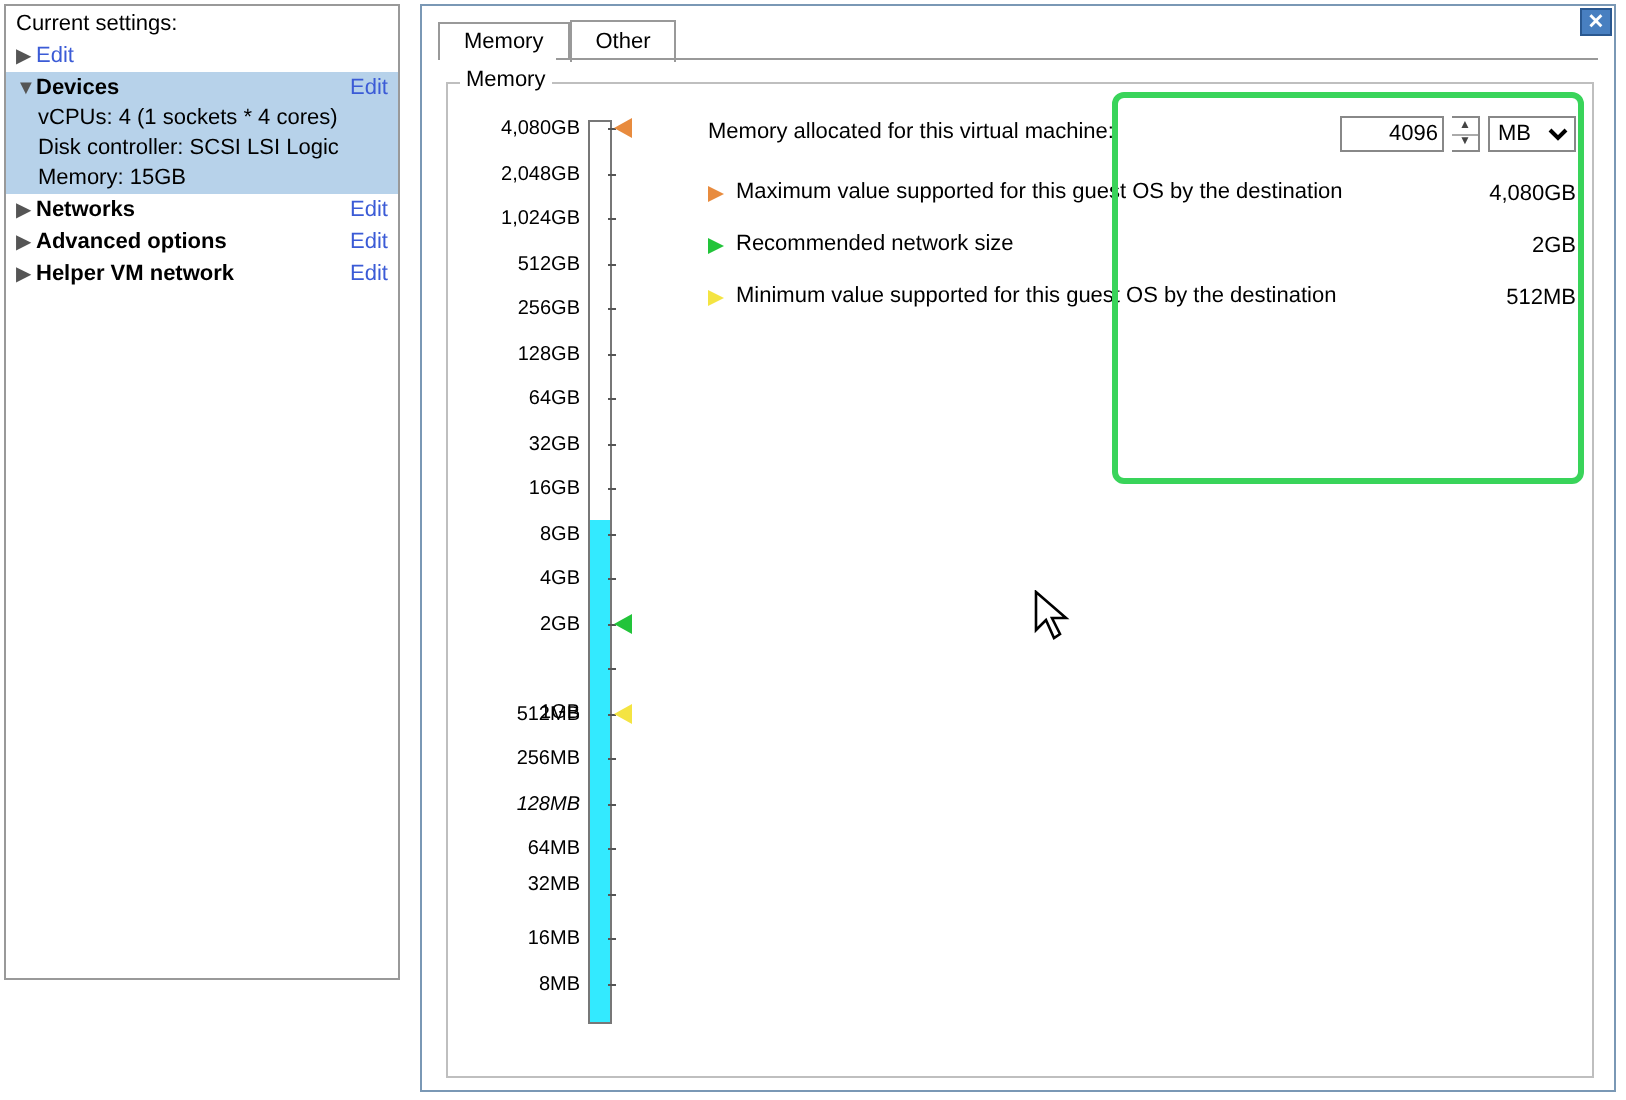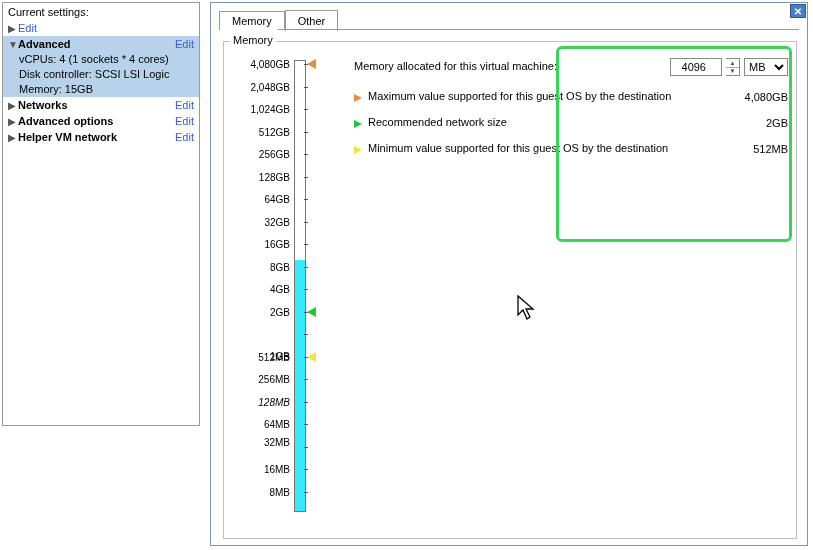--- a/index.html
+++ b/index.html
@@ -12,21 +12,21 @@
     width: 813px;
     height: 550px;
     overflow: hidden;
     position: relative;
   }
   .left-panel {
     position: absolute;
     left: 2px;
     top: 2px;
     width: 198px;
-    height: 424px;
+    height: 488px;
     border: 1px solid #999;
     background: #fff;
   }
   .settings-title {
     padding: 3px 5px 2px 5px;
   }
   .tree-item {
     display: flex;
     align-items: center;
     padding: 1px 5px 1px 5px;
@@ -226,21 +226,21 @@
   .mem-input-wrap {
     display: flex;
     align-items: center;
     gap: 4px;
   }
   .mem-input {
     width: 52px;
     height: 18px;
     border: 1px solid #888;
     text-align: right;
-    padding-right: 15px;
+    padding-right: 2px;
     font-family: Tahoma, Arial, sans-serif;
     font-size: 11px;
   }
   .spinner {
     width: 14px;
     height: 18px;
     border: 1px solid #888;
     border-left: none;
     display: flex;
     flex-direction: column;
@@ -303,21 +303,21 @@
 <div class="left-panel">
   <div class="settings-title">Current settings:</div>
 
   <div class="tree-item">
     <span class="arrow">▶</span>
     <span class="edit-link">Edit</span>
   </div>
 
   <div class="tree-item selected">
     <span class="arrow down">▼</span>
-    <span class="label bold">Advanced</span>
+    <span class="label bold">Devices</span>
     <span class="edit-link">Edit</span>
   </div>
   <div class="tree-sub">vCPUs: 4 (1 sockets * 4 cores)</div>
   <div class="tree-sub">Disk controller: SCSI LSI Logic</div>
   <div class="tree-sub">Memory: 15GB</div>
 
   <div class="tree-item">
     <span class="arrow">▶</span>
     <span class="label bold">Networks</span>
     <span class="edit-link">Edit</span>

